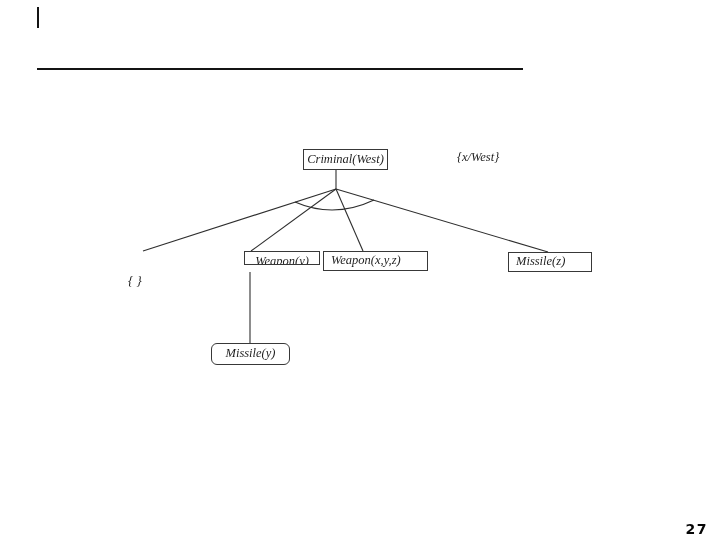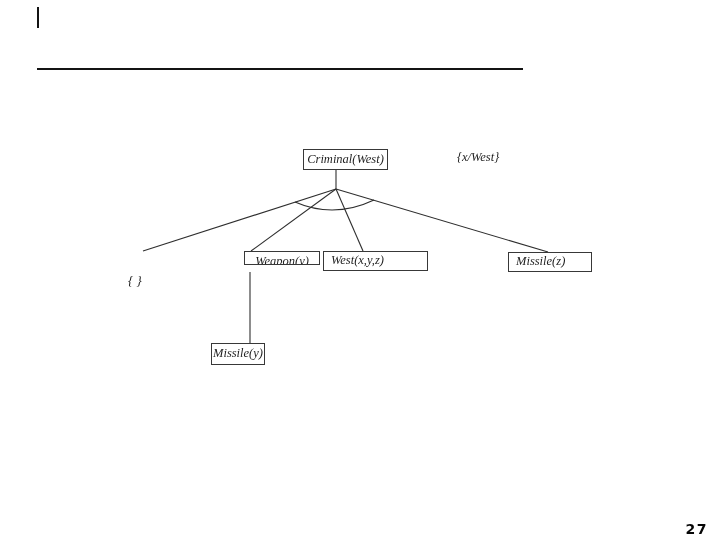--- a/index.html
+++ b/index.html
@@ -111,21 +111,21 @@
       <line x1="336" y1="189" x2="251" y2="251"></line>
       <line x1="336" y1="189" x2="363" y2="251"></line>
       <line x1="336" y1="189" x2="548" y2="252"></line>
       <line x1="250" y1="272" x2="250" y2="343"></line>
       <path d="M 295 202 Q 334 219 374 200"></path>
     </svg>
 
   <div id="nodes-layer" class="nodes-layer">
       <div class="node" style="left: 303px; top: 149px; width: 85px; height: 21px; line-height: 18px;">Criminal(West)</div>
       <div class="node" style="left: 212px; top: 251px; width: 76px; height: 14px; line-height: 18px; margin-left: 32px;">Weapon(y)</div>
-      <div class="node align-left" style="left: 323px; top: 251px; width: 105px; height: 20px; line-height: 17px;">West(x,y,z)</div>
+      <div class="node align-left" style="left: 323px; top: 251px; width: 105px; height: 20px; line-height: 17px;">Weapon(x,y,z)</div>
       <div class="node align-left" style="left: 508px; top: 252px; width: 84px; height: 20px; line-height: 17px;">Missile(z)</div>
-      <div class="node" style="left: 211px; top: 343px; width: 54px; height: 22px; line-height: 19px;">Missile(y)</div>
+      <div class="node" style="left: 211px; top: 343px; width: 79px; height: 22px; line-height: 19px; border-radius: 6px;">Missile(y)</div>
       <div class="annotation" style="left: 457px; top: 150px; font-size: 12.5px;">{x/West}</div>
       <div class="annotation" style="left: 128px; top: 273px; font-size: 13px;">{ }</div>
     </div>
 
   <div class="page-number">27</div>
 </div>
 
 </body></html>

